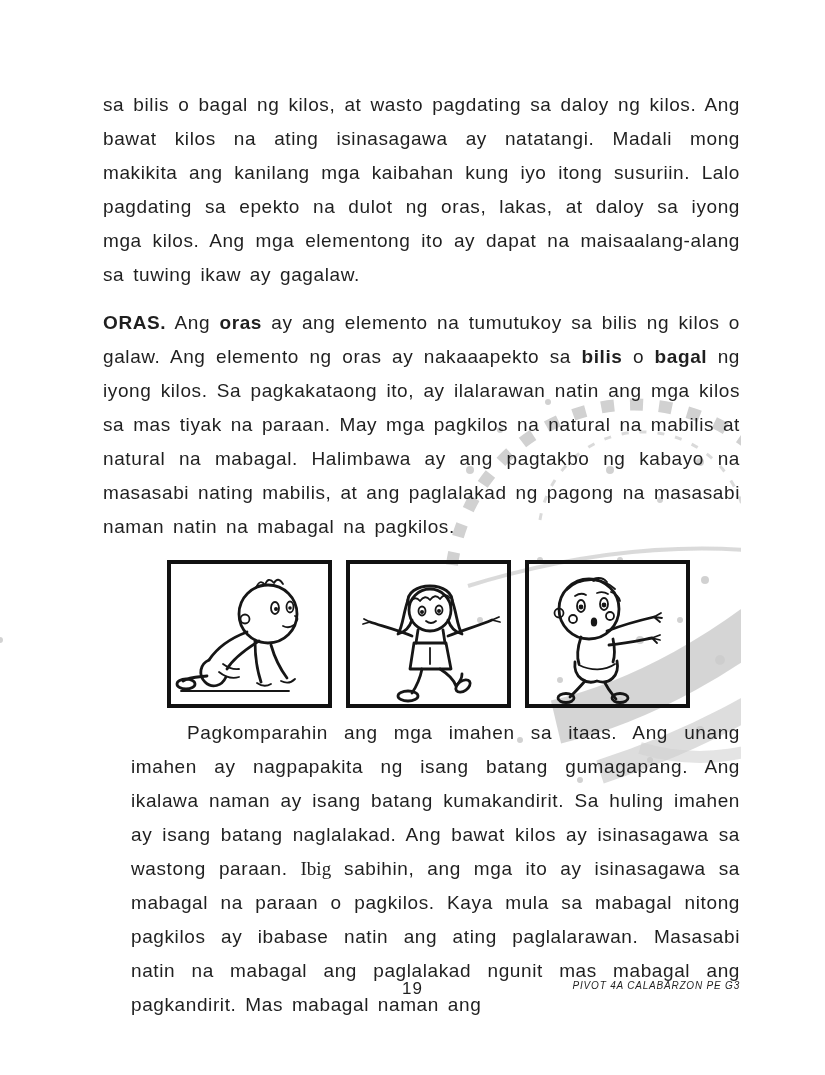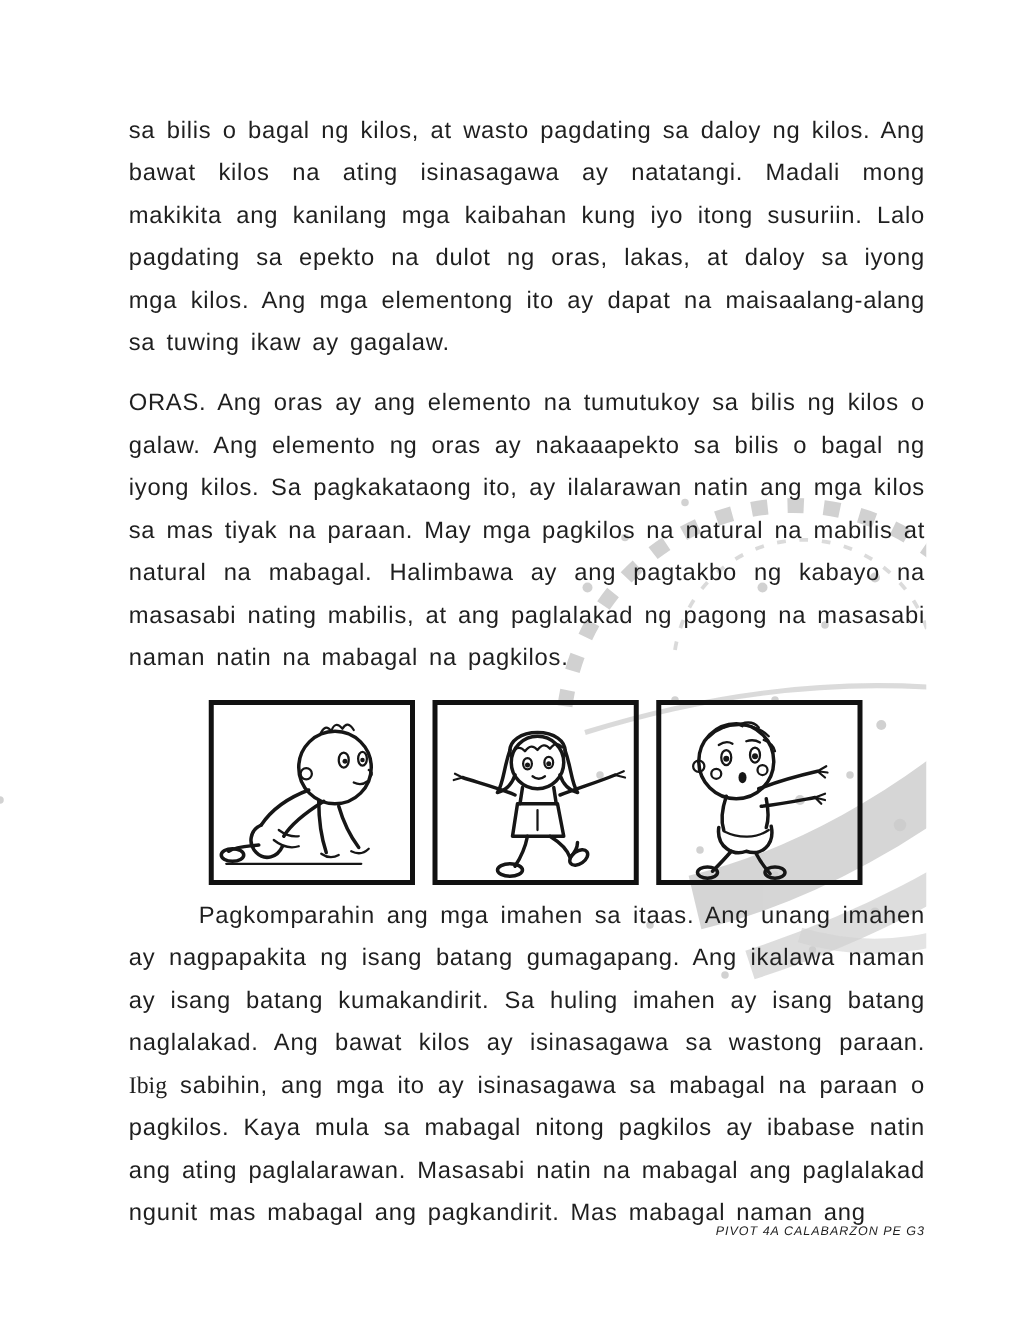--- a/index.html
+++ b/index.html
@@ -7,23 +7,23 @@
        font-family:"Liberation Sans",sans-serif;}
   .page{position:relative;width:741px;height:1075px;background:#fff;overflow:hidden;}
 
   
   .watermark{position:absolute;left:0;top:0;width:825px;height:1075px;z-index:0;}
 
   .content{position:absolute;left:103px;top:88px;width:637px;z-index:1;}
 
   .para{margin:0 0 14px 0;font-size:19px;line-height:34px;color:#1f1f1f;
         text-align:justify;letter-spacing:0.6px;word-spacing:3px;}
-  .para .b{font-weight:normal;}
+  .para .b{font-weight:bold;}
   .para .serif{font-family:"Liberation Serif",serif;letter-spacing:0;}
-  .para.indent{text-indent:56px;margin-top:8px;margin-bottom:0;}
+  .para.indent{text-indent:56px;margin-top:8px;margin-bottom:0;margin-left:28px;}
 
   .figures{display:flex;gap:14px;margin:16px 0 0 64px;}
   .figure-box{width:157px;height:140px;border:4px solid #111;background:transparent;
               display:flex;align-items:center;justify-content:center;}
   .figure-box svg{display:block;}
 
   .footer{position:absolute;left:0;top:979px;width:825px;height:24px;z-index:1;color:#1f1f1f;}
   .page-number{position:absolute;left:0;right:0;text-align:center;font-size:17px;letter-spacing:1px;}
   .footer-brand{position:absolute;right:85px;top:1px;font-style:italic;font-size:10px;letter-spacing:0.8px;}
 
@@ -169,16 +169,17 @@
         </svg>
       </div>
 
     </div>
 
     <p class="para indent"><span>Pagkomparahin ang mga imahen sa itaas. Ang unang imahen ay nagpapakita ng isang batang gumagapang. Ang ikalawa naman ay isang batang kumakandirit. Sa huling imahen ay isang batang naglalakad. Ang bawat kilos ay isinasagawa sa wastong paraan. </span><span class="serif">Ibig</span><span> sabihin, ang mga ito ay isinasagawa sa mabagal na paraan o pagkilos. Kaya mula sa mabagal nitong pagkilos ay ibabase natin ang ating paglalarawan. Masasabi natin na mabagal ang paglalakad ngunit mas mabagal ang pagkandirit. Mas mabagal naman ang</span></p>
 
   </div>
 
   <div class="footer">
+    <span class="page-number">19</span>
     <span class="footer-brand">PIVOT 4A CALABARZON PE G3</span>
   </div>
 
 </div>
 
 </body></html>

